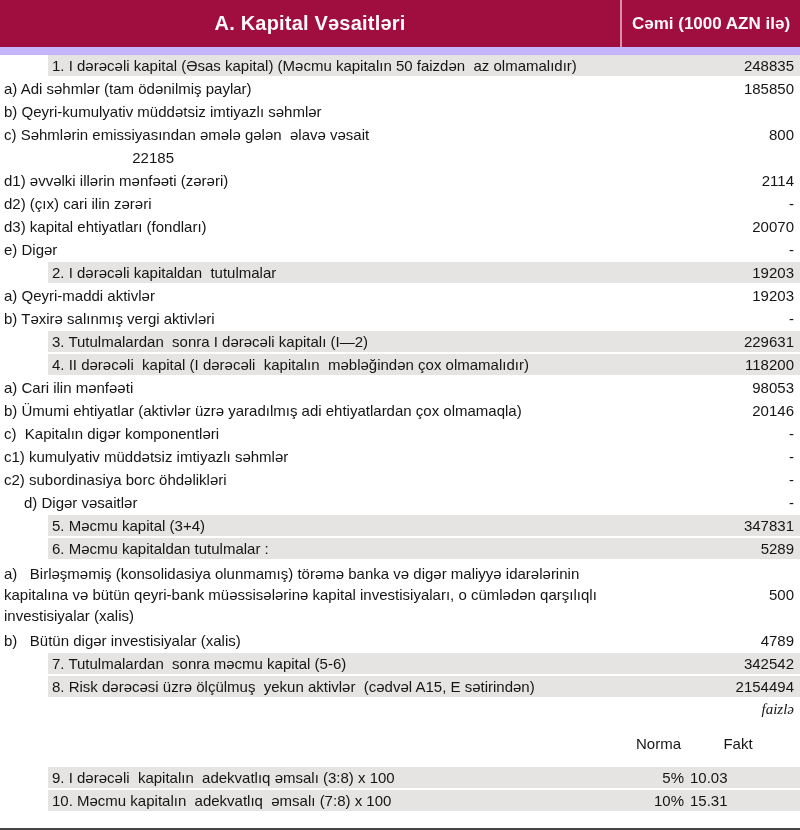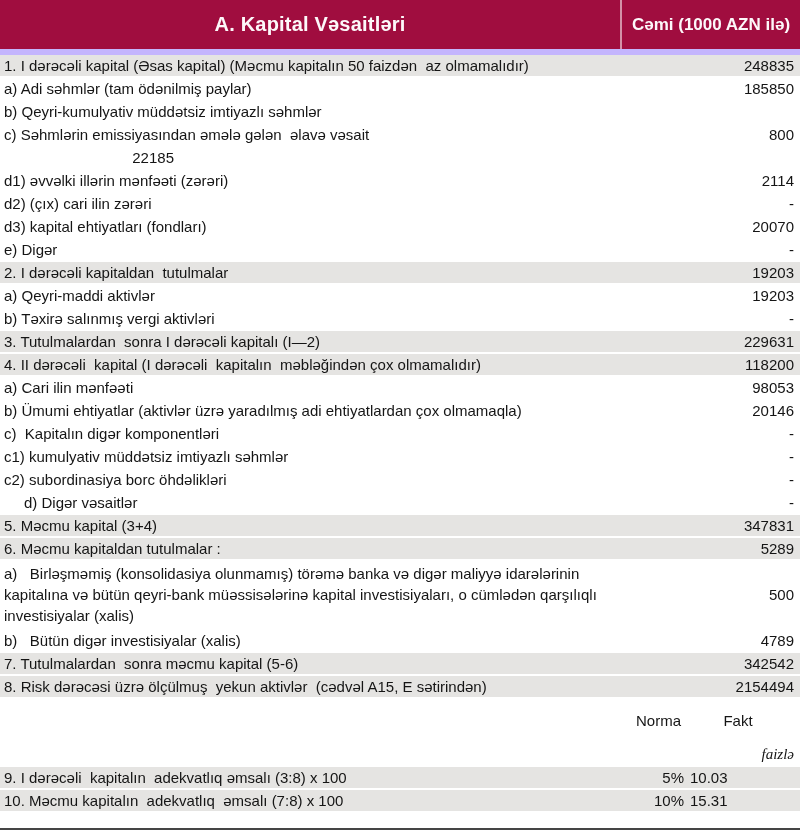--- a/index.html
+++ b/index.html
@@ -13,21 +13,21 @@
     min-height: 830px;
     background: #ffffff;
     border-bottom: 2px solid #454545;
   }
   
   .hdr {
     display: flex;
     background: #A00D3F;
     color: #FDF8FA;
     min-height: 55px;
-    border-bottom: 6px solid #c4b5fd;
+    border-bottom: 8px solid #c4b5fd;
   }
   .hdr-title {
     flex: 1;
     display: flex;
     align-items: center;
     justify-content: center;
     font-size: 20px;
     font-weight: bold;
     letter-spacing: 0.2px;
   }
@@ -44,21 +44,21 @@
     padding: 2px 6px;
   }
   
   .row {
     display: flex;
     align-items: center;
     min-height: 21.5px;
     border-bottom: 2px solid #ffffff;
     background: #ffffff;
   }
-  .row.gray { background: #E5E4E2; }
+  .row.gray { background: #E5E4E2; margin-left: 48px; }
   .lbl {
     flex: 1;
     padding: 1px 4px;
     font-size: 15px;
     line-height: 19px;
     white-space: pre-wrap;
   }
   .row.multiline .lbl { line-height: 21px; padding: 2px 4px; }
   .lbl.indent { padding-left: 24px; }
   .val {
@@ -212,29 +212,29 @@
         <div class="val">4789</div>
       </div>
       <div class="row gray">
         <div class="lbl">7. Tutulmalardan  sonra məcmu kapital (5-6)</div>
         <div class="val">342542</div>
       </div>
       <div class="row gray">
         <div class="lbl">8. Risk dərəcəsi üzrə ölçülmuş  yekun aktivlər  (cədvəl A15, E sətirindən)</div>
         <div class="val">2154494</div>
       </div>
+      <div class="row note">
+        <div class="lbl"></div>
+        <div class="val note-text">faizlə</div>
+      </div>
       <div class="row colheads">
         <div class="lbl"></div>
         <div class="hn"><span>Norma</span></div>
         <div class="hf">Fakt</div>
       </div>
-      <div class="row note">
-        <div class="lbl"></div>
-        <div class="val note-text">faizlə</div>
-      </div>
       <div class="row gray ratio">
         <div class="lbl">9. I dərəcəli  kapitalın  adekvatlıq əmsalı (3:8) x 100</div>
         <div class="rn">5%</div>
         <div class="rf">10.03</div>
       </div>
       <div class="row gray ratio">
         <div class="lbl">10. Məcmu kapitalın  adekvatlıq  əmsalı (7:8) x 100</div>
         <div class="rn">10%</div>
         <div class="rf">15.31</div>
       </div>

